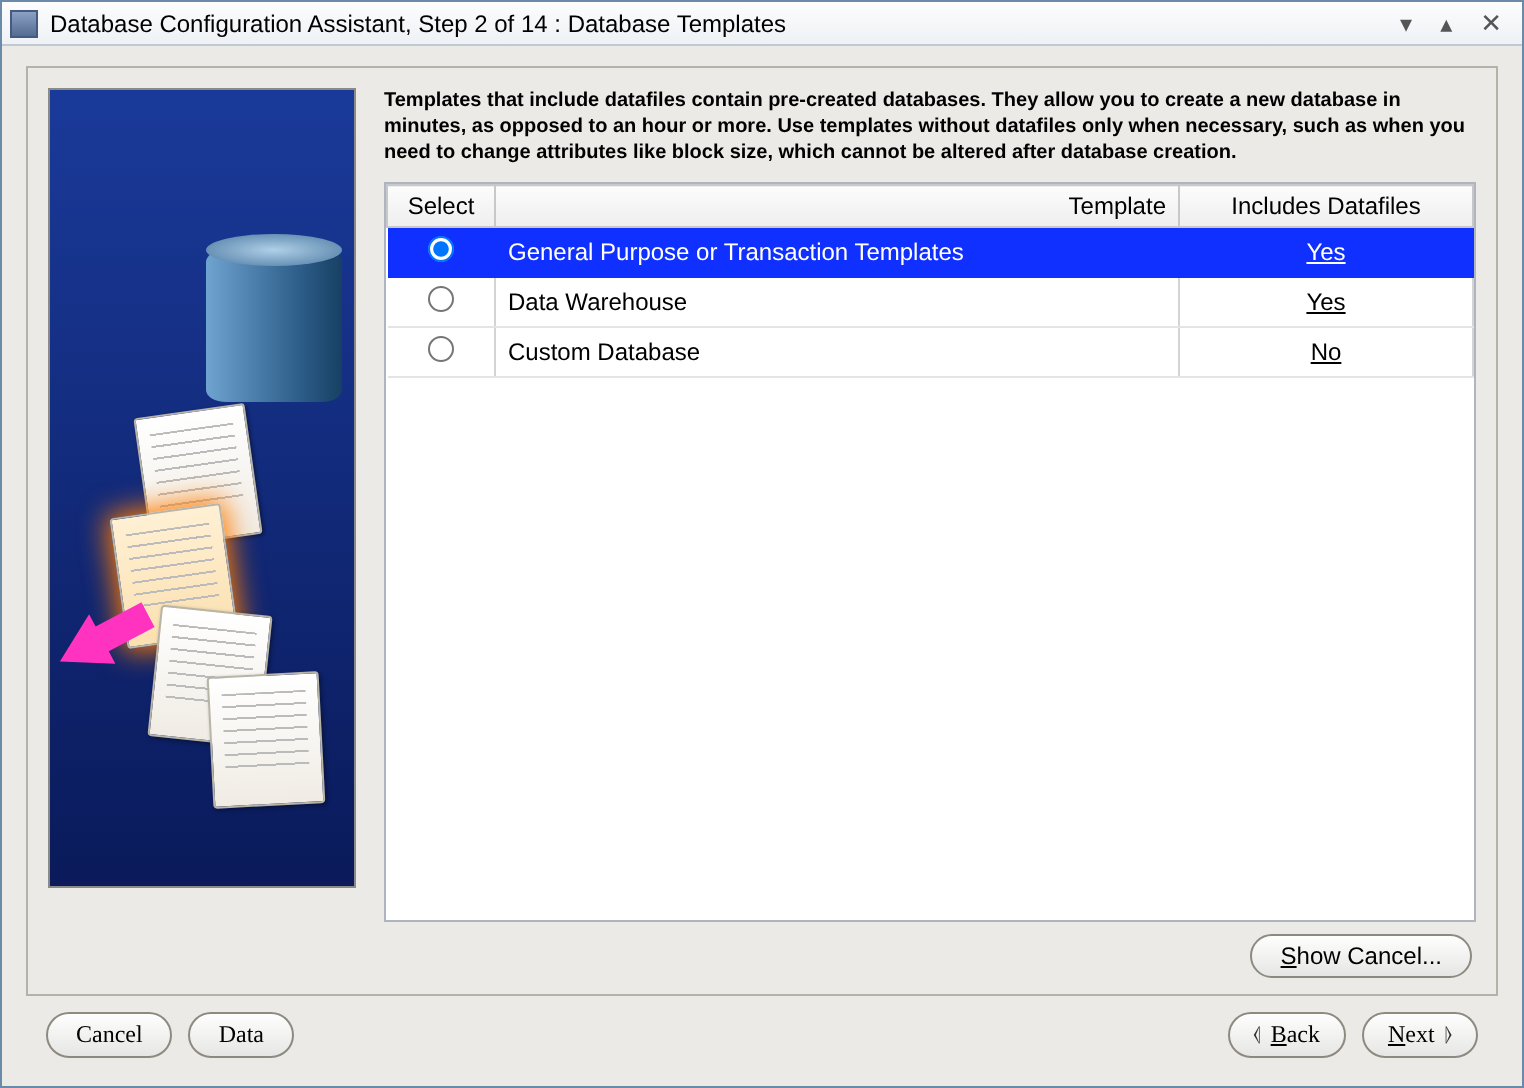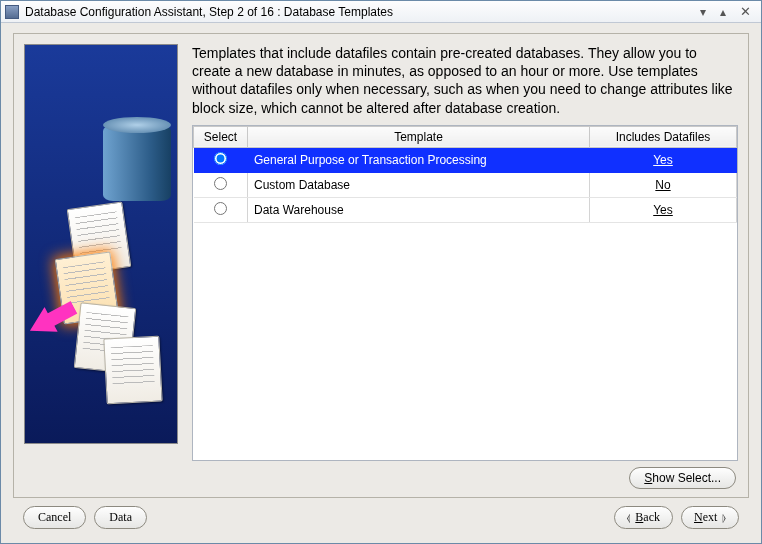--- a/index.html
+++ b/index.html
@@ -74,33 +74,33 @@
 .s2{ top:210px; left:34px; background:linear-gradient(#fff0d4,#fbe0b0); box-shadow:0 0 14px 2px #ff7b00; }
 .s3{ top:260px; left:52px; transform:rotate(6deg);}
 .s4{ top:292px; left:80px; transform:rotate(-3deg);}
 .arrow {
   position:absolute; top:260px; left:2px; width:50px; height:28px;
   transform: rotate(-28deg);
 }
 .arrow svg{width:100%;height:100%;}
 
 .rightcol { flex:1; display:flex; flex-direction:column; }
-.desc { font-size:14px; color:#000; margin-bottom:8px; line-height:1.3; }
+.desc { font-size:10px; color:#000; margin-bottom:8px; line-height:1.3;font-weight:bold; }
 
 .tablewrap{
   flex:1;
   background:#fff; border:1px solid #aeb5c0;
   display:flex; flex-direction:column;
   overflow:hidden;
 }
 .tbl { width:100%; border-collapse:collapse; table-layout:fixed;border-radius:13px;}
 .tbl th {
   background: linear-gradient(#fcfcfc,#eeeeee);
   border:1px solid #c8c8c8;
-  font-weight:normal; text-align:center;
+  font-weight:normal; text-align:right;
   padding:3px 6px; font-size:12px; color:#000;
 }
 .tbl th:first-child{ width:54px; text-align:center;}
 .tbl th:last-child{ width:147px; text-align:center;}
 .tbl td {
   border-right:1px solid #d4d4d4; border-bottom:1px solid #e4e4e4;
   padding:4px 6px; font-size:12px;
 }
 .tbl td:first-child{ text-align:center;}
 .tbl td:last-child{ text-align:center;text-decoration:underline;}
@@ -133,21 +133,21 @@
   font-size:12px;
 }
 .navbtn .chev{ font-size:10px; color:#333;}
 </style>
 </head>
 <body>
 
 <div class="window">
   <div class="titlebar">
     <span class="appicon"></span>
-    <span class="title">Database Configuration Assistant, Step 2 of 16 : Database Templates</span>
+    <span class="title">Database Configuration Assistant, Step 2 of 14 : Database Templates</span>
     <div class="title-controls">
       <span>▾</span>
       <span>▴</span>
       <span class="x">✕</span>
     </div>
   </div>
 
   <div class="client">
     <div class="inner">
       <div class="leftcol">
@@ -174,39 +174,39 @@
             <thead>
               <tr>
                 <th>Select</th>
                 <th>Template</th>
                 <th>Includes Datafiles</th>
               </tr>
             </thead>
             <tbody>
               <tr class="row-selected">
                 <td><input type="radio" name="tpl" checked="" style=""></td>
-                <td>General Purpose or Transaction Processing</td>
+                <td>General Purpose or Transaction Templates</td>
+                <td>Yes</td>
+              </tr>
+              <tr>
+                <td><input type="radio" name="tpl" style=""></td>
+                <td>Data Warehouse</td>
                 <td>Yes</td>
               </tr>
               <tr>
                 <td><input type="radio" name="tpl" style=""></td>
                 <td>Custom Database</td>
                 <td>No</td>
               </tr>
-              <tr>
-                <td><input type="radio" name="tpl" style=""></td>
-                <td>Data Warehouse</td>
-                <td>Yes</td>
-              </tr>
             </tbody>
           </table>
         </div>
 
         <div class="showdetails-row">
-          <button class="btn"><u>S</u><span>how Select...</span></button>
+          <button class="btn"><u>S</u><span>how Cancel...</span></button>
         </div>
       </div>
     </div>
 
     <div class="footer">
       <button class="btn">Cancel</button>
       <button class="btn">Data</button>
       <div class="spacer"></div>
       <span class="navbtn">
         <span class="chev">⦉</span>

